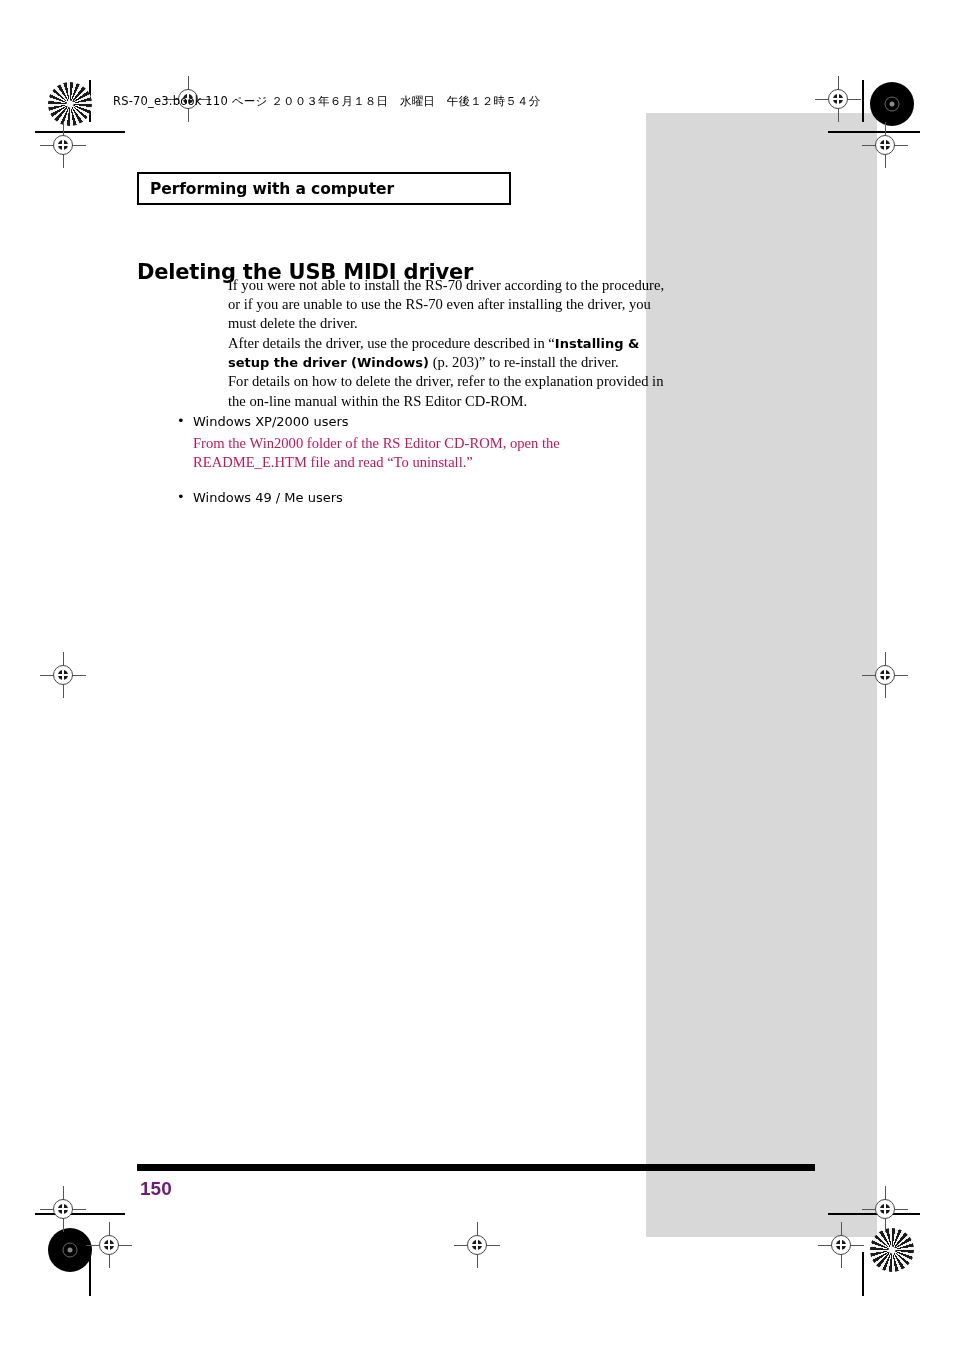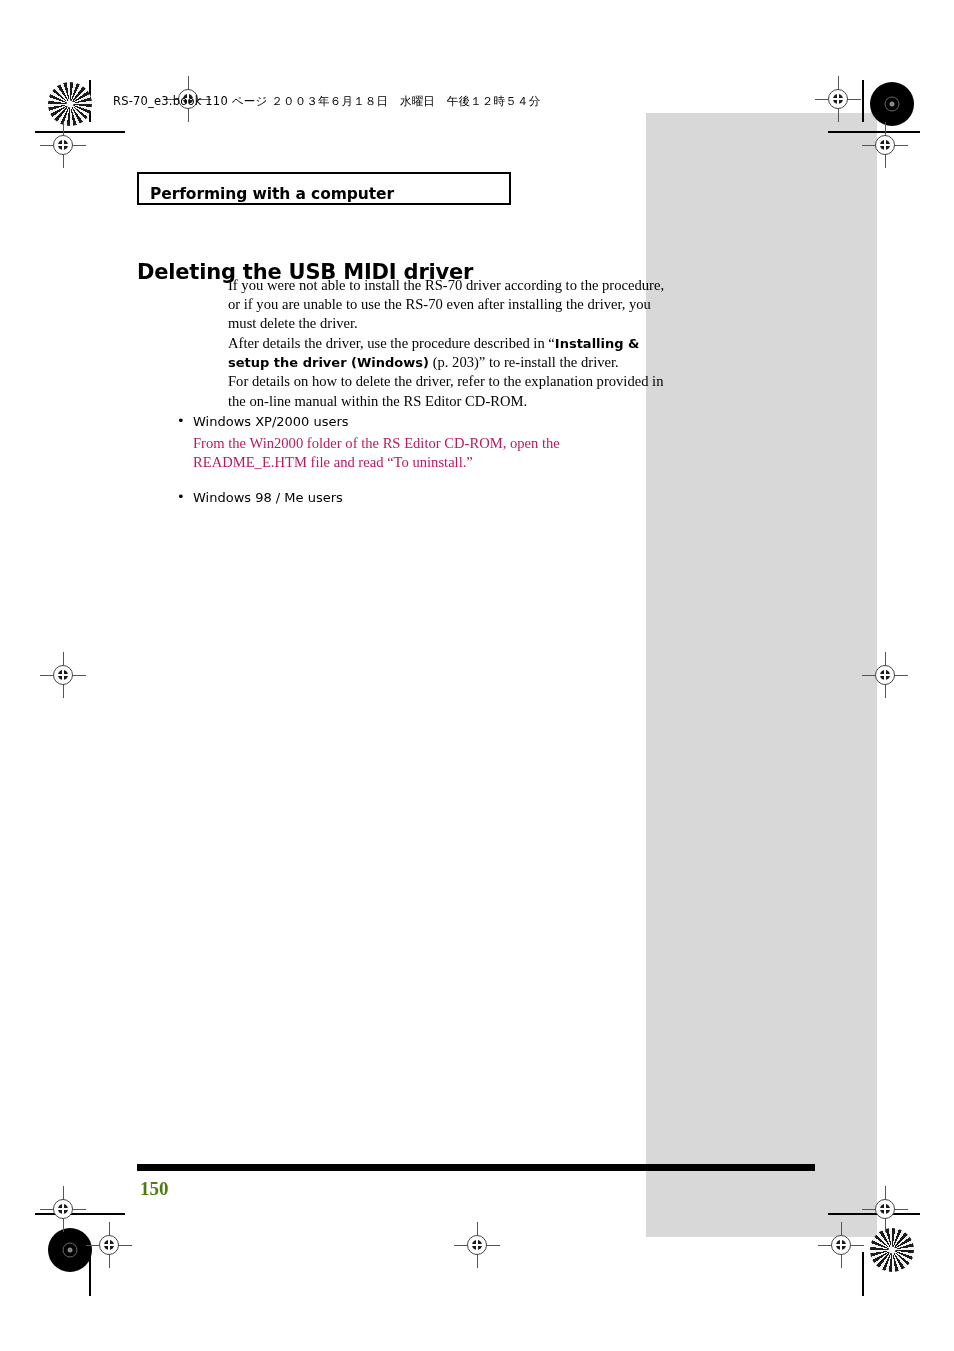--- a/index.html
+++ b/index.html
@@ -144,21 +144,21 @@
   
   .chapter-box {
     position: absolute;
     left: 137px;
     top: 172px;
     width: 374px;
     height: 33px;
     border: 2.5px solid #000000;
     box-sizing: border-box;
     display: flex;
-    align-items: flex-end;
+    align-items: center;
   }
   .chapter-title {
     font-family: "DejaVu Sans", sans-serif;
     font-weight: bold;
     font-size: 15.5px;
     color: #000000;
     padding-left: 11px;
     letter-spacing: -0.1px;
   }
 
@@ -238,24 +238,24 @@
     left: 137px;
     top: 1164px;
     width: 678px;
     height: 7px;
     background: #000000;
   }
   .page-number {
     position: absolute;
     left: 140px;
     top: 1178px;
-    font-family: Liberation Serif, serif;
+    font-family: Liberation Sans, sans-serif;
     font-weight: bold;
     font-size: 19px;
-    color: #4d7c0f;
+    color: #701a75;
   }
 </style>
 </head>
 <body>
 
 <div id="page">
 
   <div class="gray-panel"></div>
 
   <div class="trim" style="left:89px; top:80px; width:2px; height:42px;"></div>
@@ -360,20 +360,20 @@
     </p>
     <p class="para">For details on how to delete the driver, refer to the explanation provided in the on-line manual within the RS Editor CD-ROM.</p>
   </div>
 
   <div class="bullets">
     <div class="bullet-item">
       <div class="bullet-head">Windows XP/2000 users</div>
       <div class="bullet-body">From the Win2000 folder of the RS Editor CD-ROM, open the README_E.HTM file and read “To uninstall.”</div>
     </div>
     <div class="bullet-item">
-      <div class="bullet-head">Windows 98 / Me users</div>
+      <div class="bullet-head">Windows 49 / Me users</div>
     </div>
   </div>
 
   <div class="footer-rule"></div>
   <div class="page-number">150</div>
 
 </div>
 
 </body></html>

